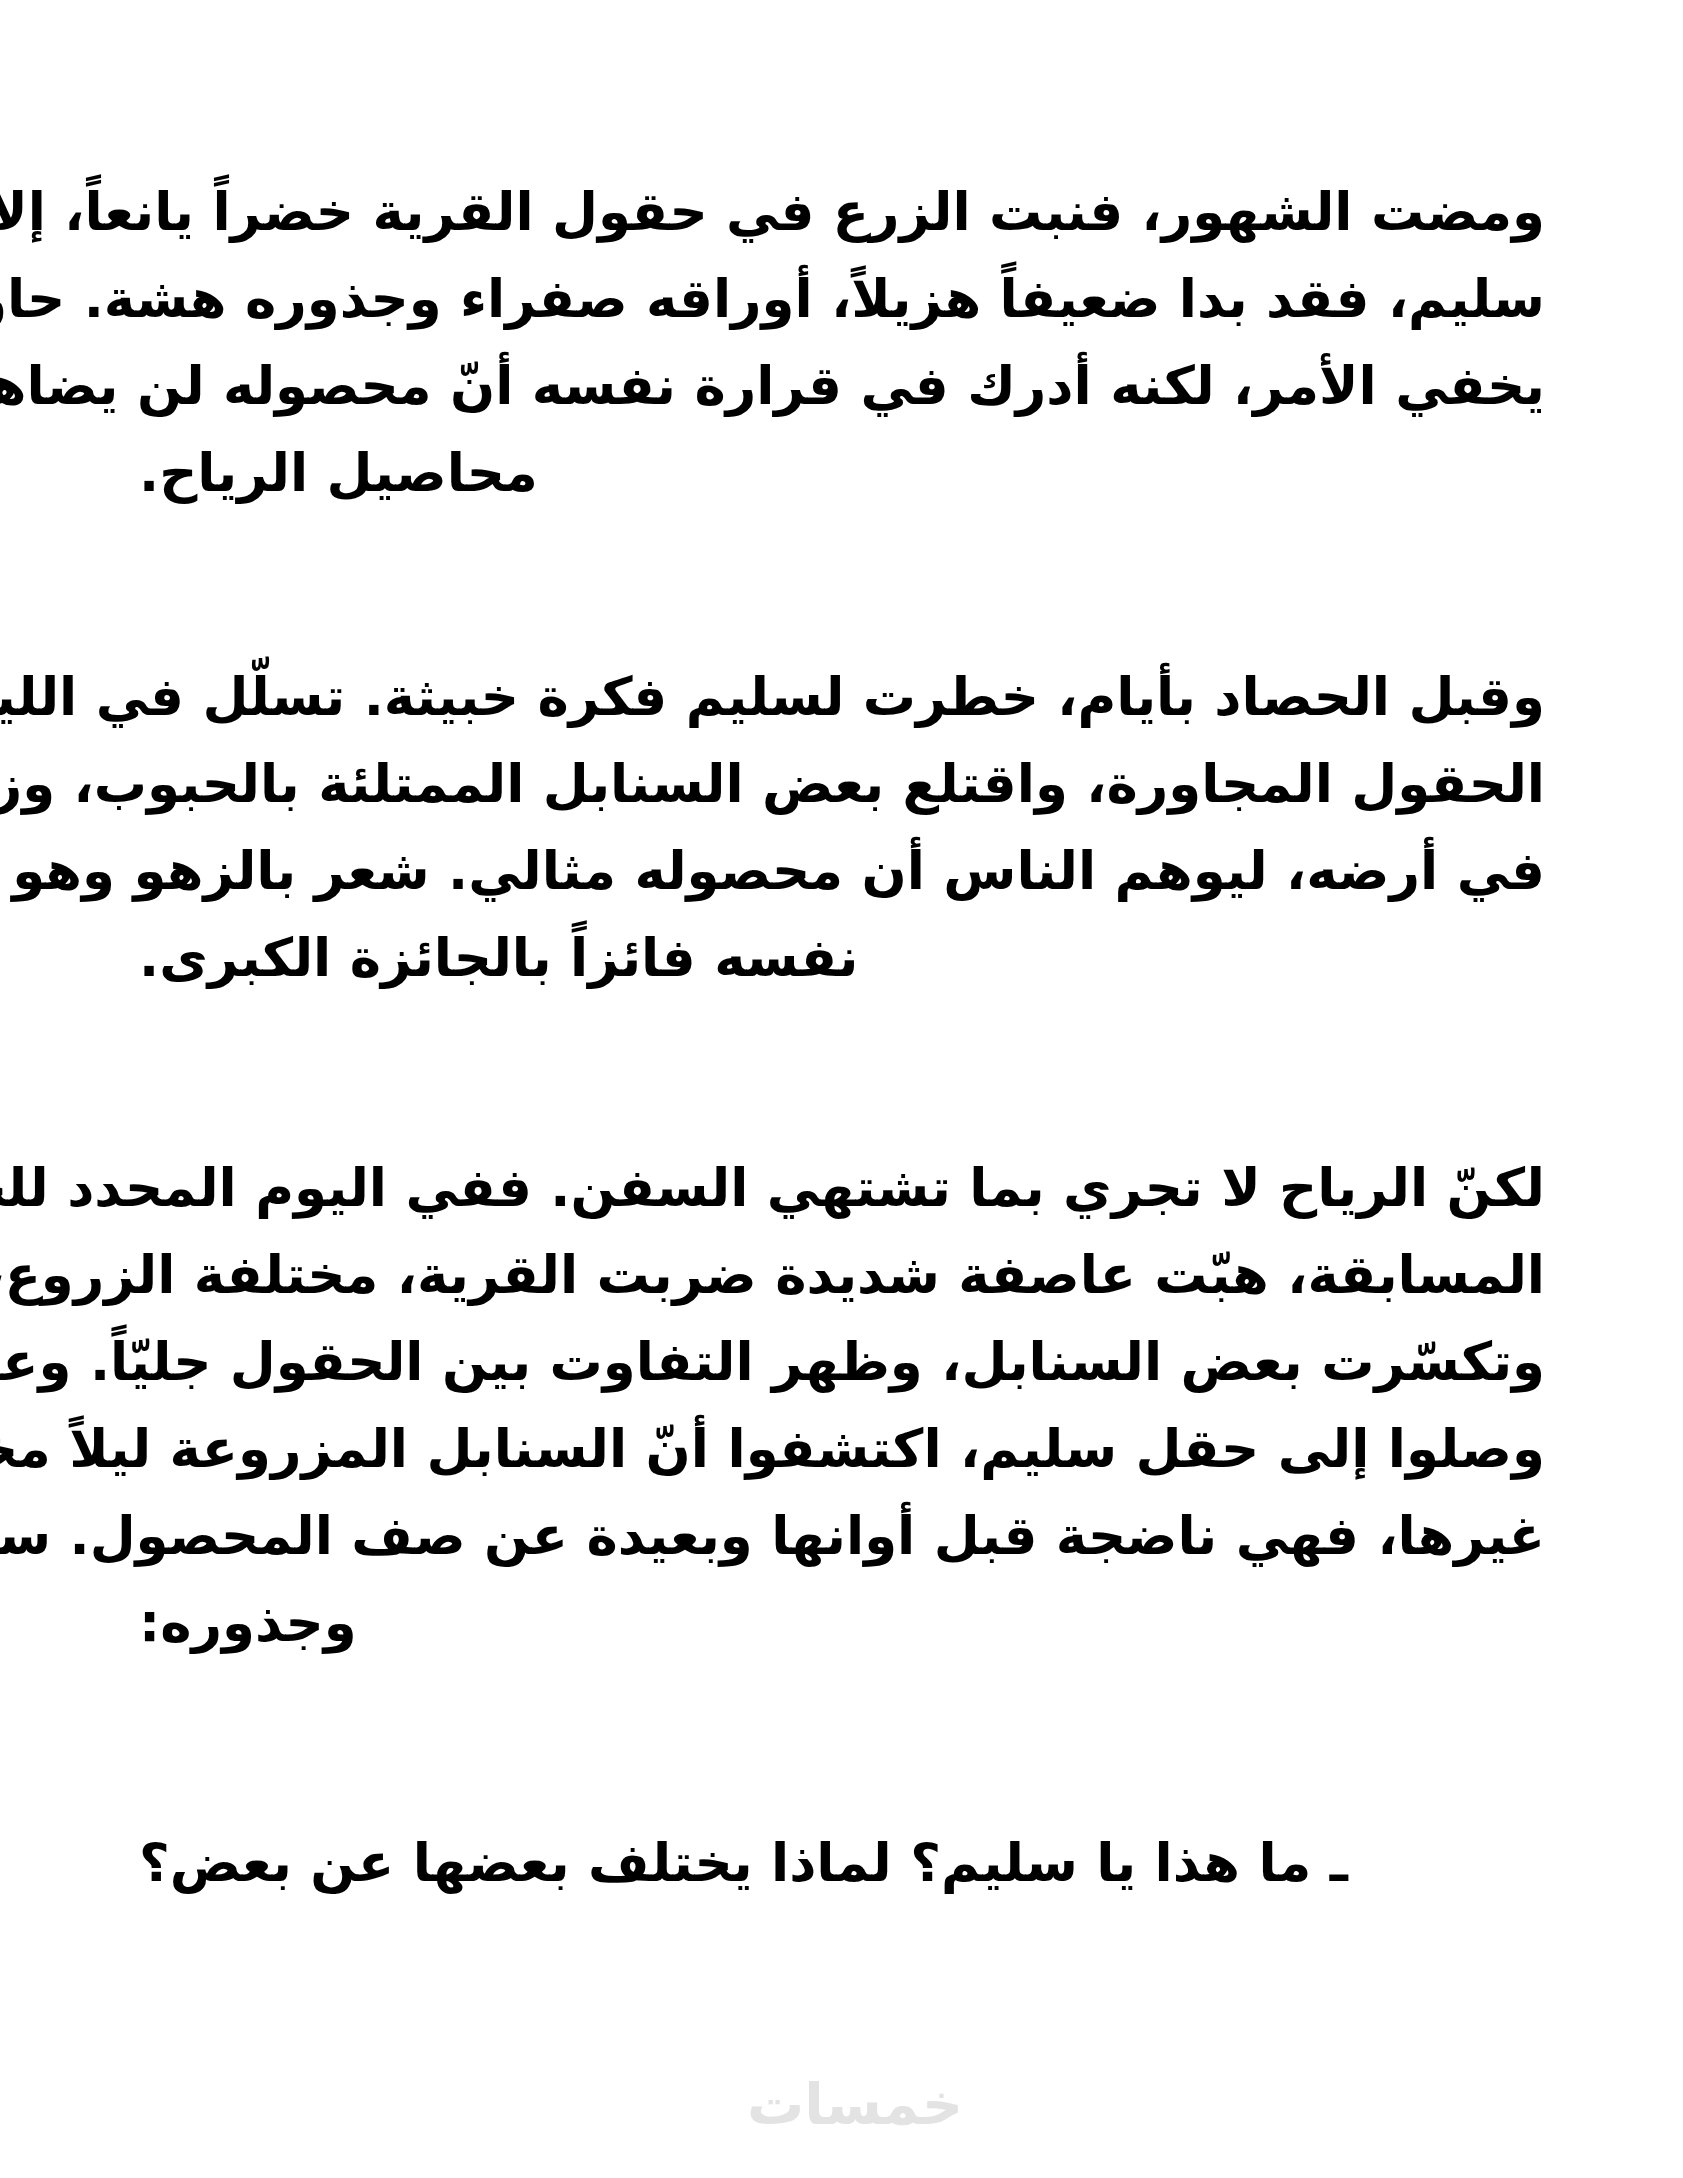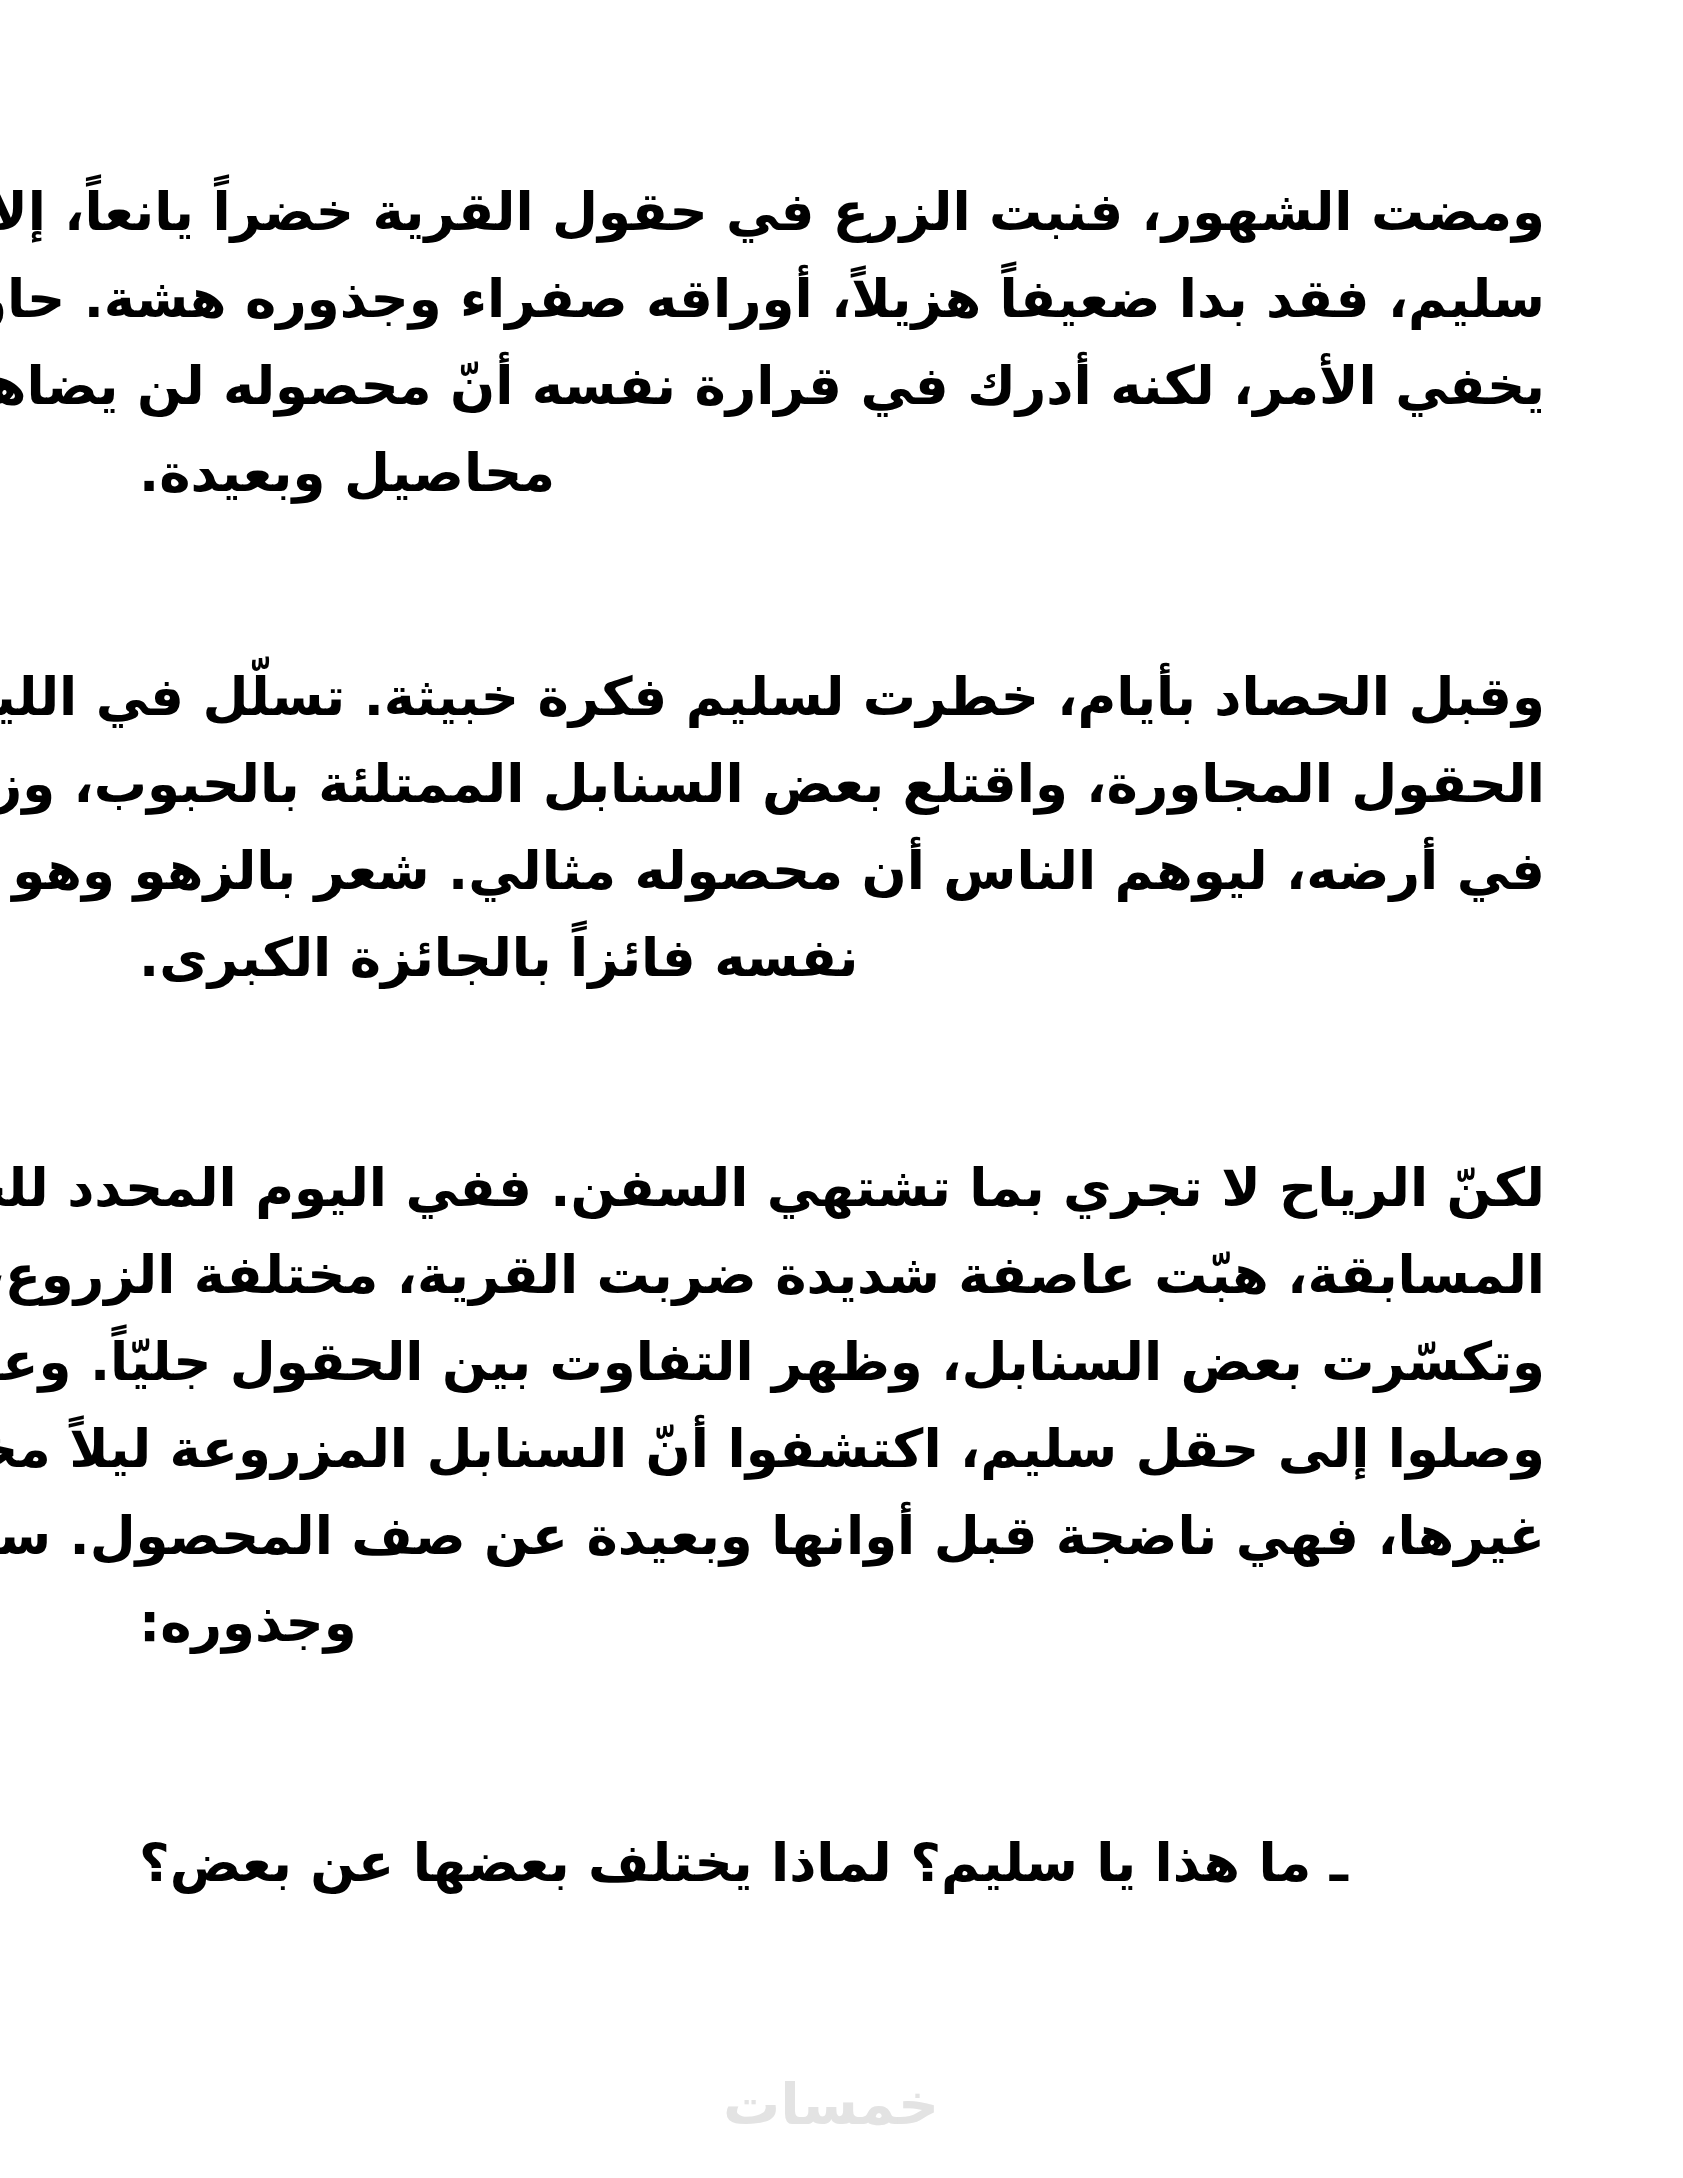--- a/index.html
+++ b/index.html
@@ -28,42 +28,42 @@
     font-size: 53px;
     line-height: 87px;
     white-space: nowrap;
   }
   #paragraph-1 { top: 168px; }
   #paragraph-2 { top: 653px; }
   #paragraph-3 { top: 1144px; }
   #paragraph-4 { top: 1819px; }
   .watermark {
     position: absolute;
-    left: 128px;
+    left: 152px;
     width: 1406px;
     top: 2073px;
     text-align: center;
     direction: rtl;
     font-size: 57px;
     line-height: 63px;
     font-weight: bold;
     letter-spacing: 2px;
     user-select: none;
   }
 </style>
 </head>
 <body>
 
 <div class="page" style="background: rgb(255, 255, 255); color: rgb(0, 0, 0);">
 
   <div class="text-block" id="paragraph-1">
       <div class="text-line">ومضت الشهور، فنبت الزرع في حقول القرية خضراً يانعاً، إلا حقل</div>
       <div class="text-line">سليم، فقد بدا ضعيفاً هزيلاً، أوراقه صفراء وجذوره هشة. حاول أن</div>
       <div class="text-line">يخفي الأمر، لكنه أدرك في قرارة نفسه أنّ محصوله لن يضاهي</div>
-      <div class="text-line">محاصيل وبعيدة.</div>
+      <div class="text-line">محاصيل الرياح.</div>
     </div>
 
   <div class="text-block" id="paragraph-2">
       <div class="text-line">وقبل الحصاد بأيام، خطرت لسليم فكرة خبيثة. تسلّل في الليل إلى أحد</div>
       <div class="text-line">الحقول المجاورة، واقتلع بعض السنابل الممتلئة بالحبوب، وزرعها</div>
       <div class="text-line">في أرضه، ليوهم الناس أن محصوله مثالي. شعر بالزهو وهو يتخيّل</div>
       <div class="text-line">نفسه فائزاً بالجائزة الكبرى.</div>
     </div>
 
   <div class="text-block" id="paragraph-3">

